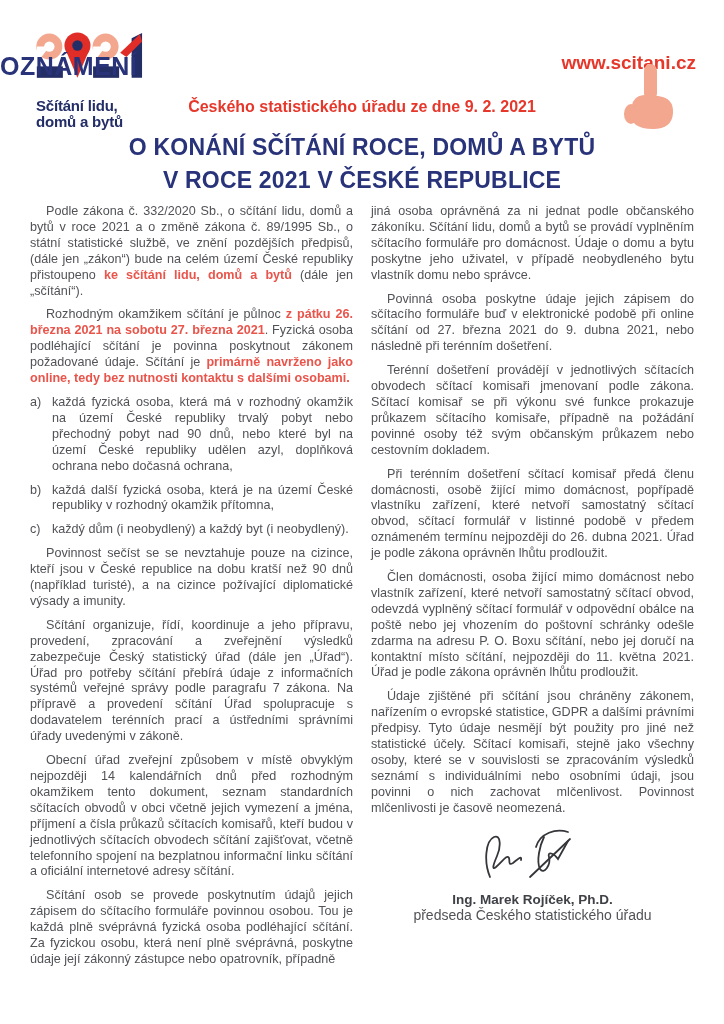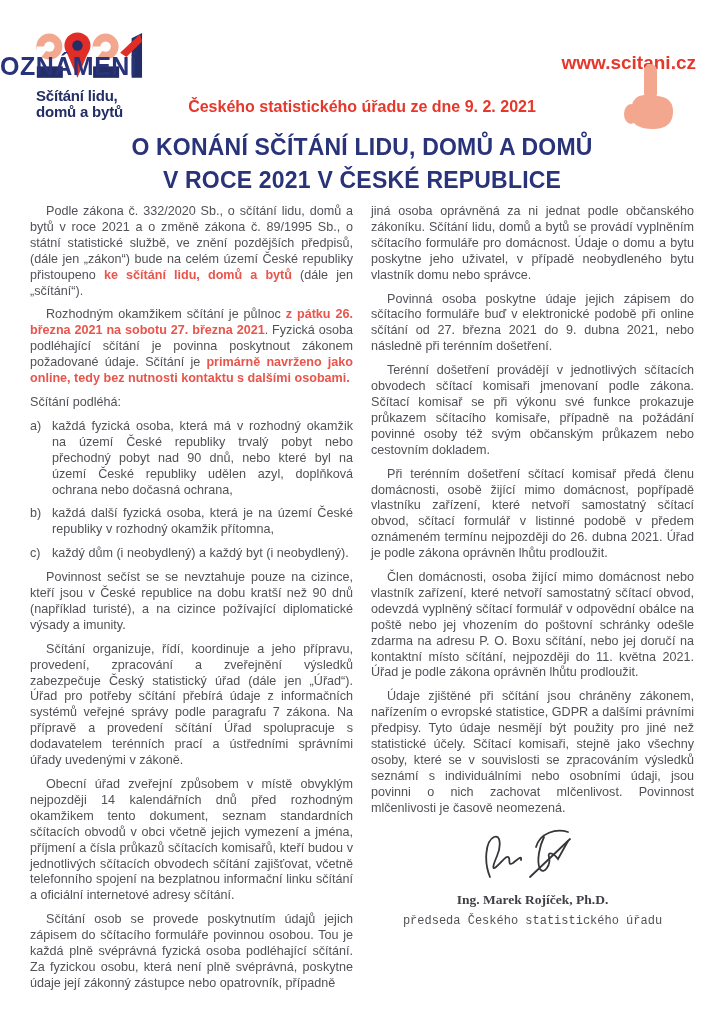--- a/index.html
+++ b/index.html
@@ -2,21 +2,21 @@
 <html lang="cs" style="--navy: #283379; --logo-navy: #232d66; --red: #e6372b; --inline-red: #e9544b; --salmon: #f3a78e; --pin-red: #e02d27; --body: #515257;"><head>
 <meta charset="utf-8">
 <style>
   html,body{margin:0;padding:0;background:#e9e9e9;}
   .page{
     width:724px;height:1024px;position:relative;background:#ffffff;
     font-family:"Liberation Sans",sans-serif;overflow:hidden;margin:0 auto;
   }
   
   .logo{position:absolute;left:36px;top:32px;width:112px;}
-  .logo-caption{color:var(--logo-navy);font-weight:bold;font-size:15px;line-height:16px;margin-top:2px;letter-spacing:-0.2px;}
+  .logo-caption{color:var(--logo-navy);font-weight:bold;font-size:15px;line-height:16px;margin-top:12px;letter-spacing:-0.2px;}
   .doc-title{position:absolute;top:52px;left:0;right:0;text-align:left;
     font-size:25px;font-weight:bold;color:var(--navy);letter-spacing:0.5px;}
   .doc-subtitle{position:absolute;top:98px;left:0;right:0;text-align:center;
     font-size:16px;font-weight:bold;color:var(--red);}
   .doc-heading{position:absolute;top:131px;left:0;right:0;text-align:center;
     font-size:23px;font-weight:bold;color:var(--navy);line-height:33px;letter-spacing:0.2px;}
   .website{position:absolute;top:52px;right:28px;font-size:19px;font-weight:bold;
     color:var(--red);text-decoration:none;}
   .hand{position:absolute;top:62px;right:44px;}
   
@@ -24,22 +24,22 @@
   .col{width:325px;font-size:12.6px;line-height:15.9px;color:var(--body);text-align:justify;}
   .para{margin:0 0 8px 0;text-indent:16px;}
   .para.noindent{text-indent:0;}
   .para.blue{color:var(--navy);font-weight:bold;}
   .red{color:var(--inline-red);font-weight:bold;}
   .li{display:flex;margin:0 0 8px 0;}
   .marker{width:22px;flex:none;}
   .li-body{flex:1;text-align:justify;}
   
   .sig-block{text-align:center;margin-top:4px;}
-  .sig-name{font-weight:bold;color:#3f4146;font-size:13.5px;margin-top:2px;font-family:Liberation Serif, serif;}
-  .sig-role{color:var(--body);font-size:12px;margin-top:7px;font-family:Liberation Mono, monospace;}
+  .sig-name{font-weight:bold;color:#3f4146;font-size:13.5px;margin-top:2px;}
+  .sig-role{color:var(--body);font-size:14px;margin-top:1px;}
 </style>
 </head>
 <body>
 
 <div class="page">
 
   <div class="logo">
     <svg width="110" height="50" viewBox="0 0 104 48">
 
       <circle cx="12" cy="14" r="12.5" fill="#f3a78e"></circle>
@@ -72,29 +72,28 @@
         <rect x="26" y="2" width="13" height="36" rx="6.5"></rect>
         <path d="M14 44 q1 -10 12 -11 l14 1 q16 2 15 17 q-1 16 -20 16 q-23 0 -23 -17 z"></path>
         <ellipse cx="13" cy="52" rx="7" ry="10"></ellipse>
       </g>
     </svg>
   </div>
 
   <div class="doc-title">OZNÁMENÍ</div>
   <div class="doc-subtitle">Českého statistického úřadu ze dne 9. 2. 2021</div>
   <div class="doc-heading">
-    <div>O KONÁNÍ SČÍTÁNÍ LIDU, DOMŮ A DOMŮ</div>
+    <div>O KONÁNÍ SČÍTÁNÍ ROCE, DOMŮ A BYTŮ</div>
     <div>V ROCE 2021 V ČESKÉ REPUBLICE</div>
   </div>
 
   <div class="cols">
     <div class="col" id="col-left">
         <p class="para"><span>Podle zákona č. 332/2020 Sb., o sčítání lidu, domů a bytů v roce 2021 a o změně zákona č. 89/1995 Sb., o státní statistické službě, ve znění pozdějších předpisů, (dále jen „zákon“) bude na celém území České republiky přistoupeno </span><span class="red">ke sčítání lidu, domů a bytů</span><span> (dále jen „sčítání“).</span></p>
         <p class="para"><span>Rozhodným okamžikem sčítání je půlnoc </span><span class="red">z pátku 26. března 2021 na sobotu 27. března 2021</span><span>. Fyzická osoba podléhající sčítání je povinna poskytnout zákonem požadované údaje. Sčítání je </span><span class="red">primárně navrženo jako online, tedy bez nutnosti kontaktu s dalšími osobami.</span></p>
-        <p class="para noindent"><span>Sčítání podléhá:</span></p>
         <div class="li">
           <span class="marker">a)</span>
           <span class="li-body"><span>každá fyzická osoba, která má v rozhodný okamžik na území České republiky trvalý pobyt nebo přechodný pobyt nad 90 dnů, nebo které byl na území České republiky udělen azyl, doplňková ochrana nebo dočasná ochrana,</span></span>
         </div>
         <div class="li">
           <span class="marker">b)</span>
           <span class="li-body"><span>každá další fyzická osoba, která je na území České republiky v rozhodný okamžik přítomna,</span></span>
         </div>
         <div class="li">
           <span class="marker">c)</span>

